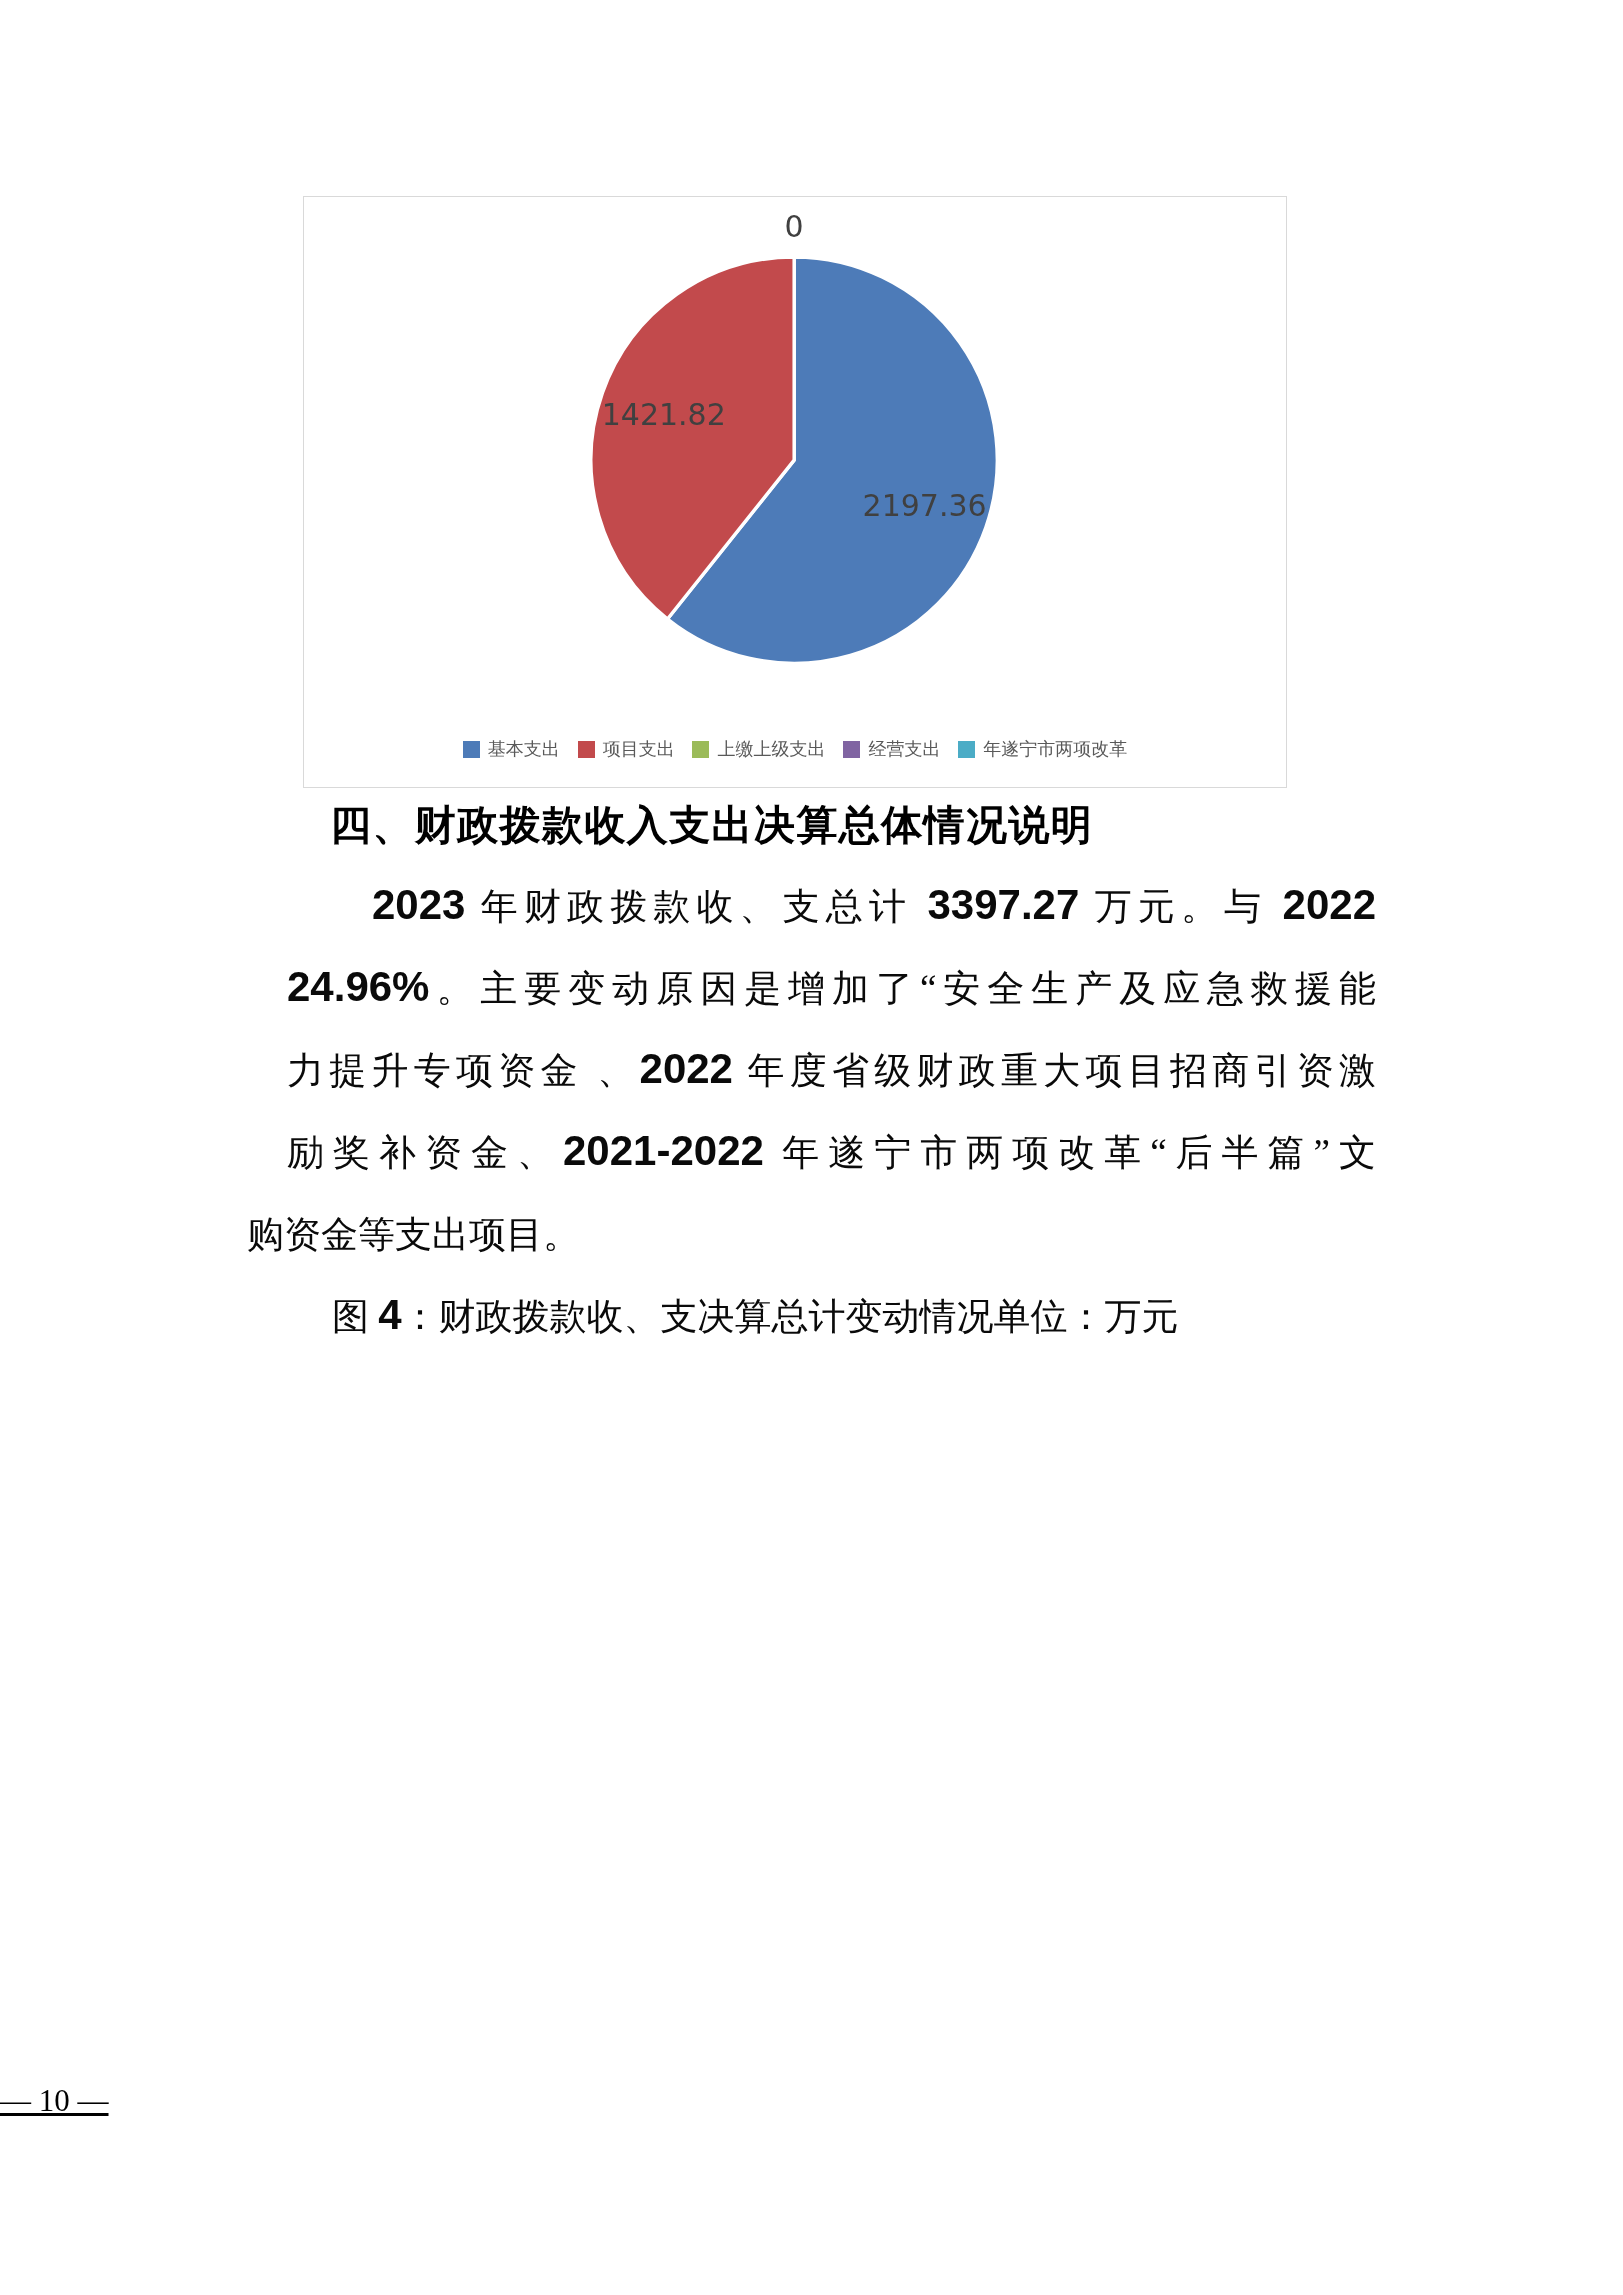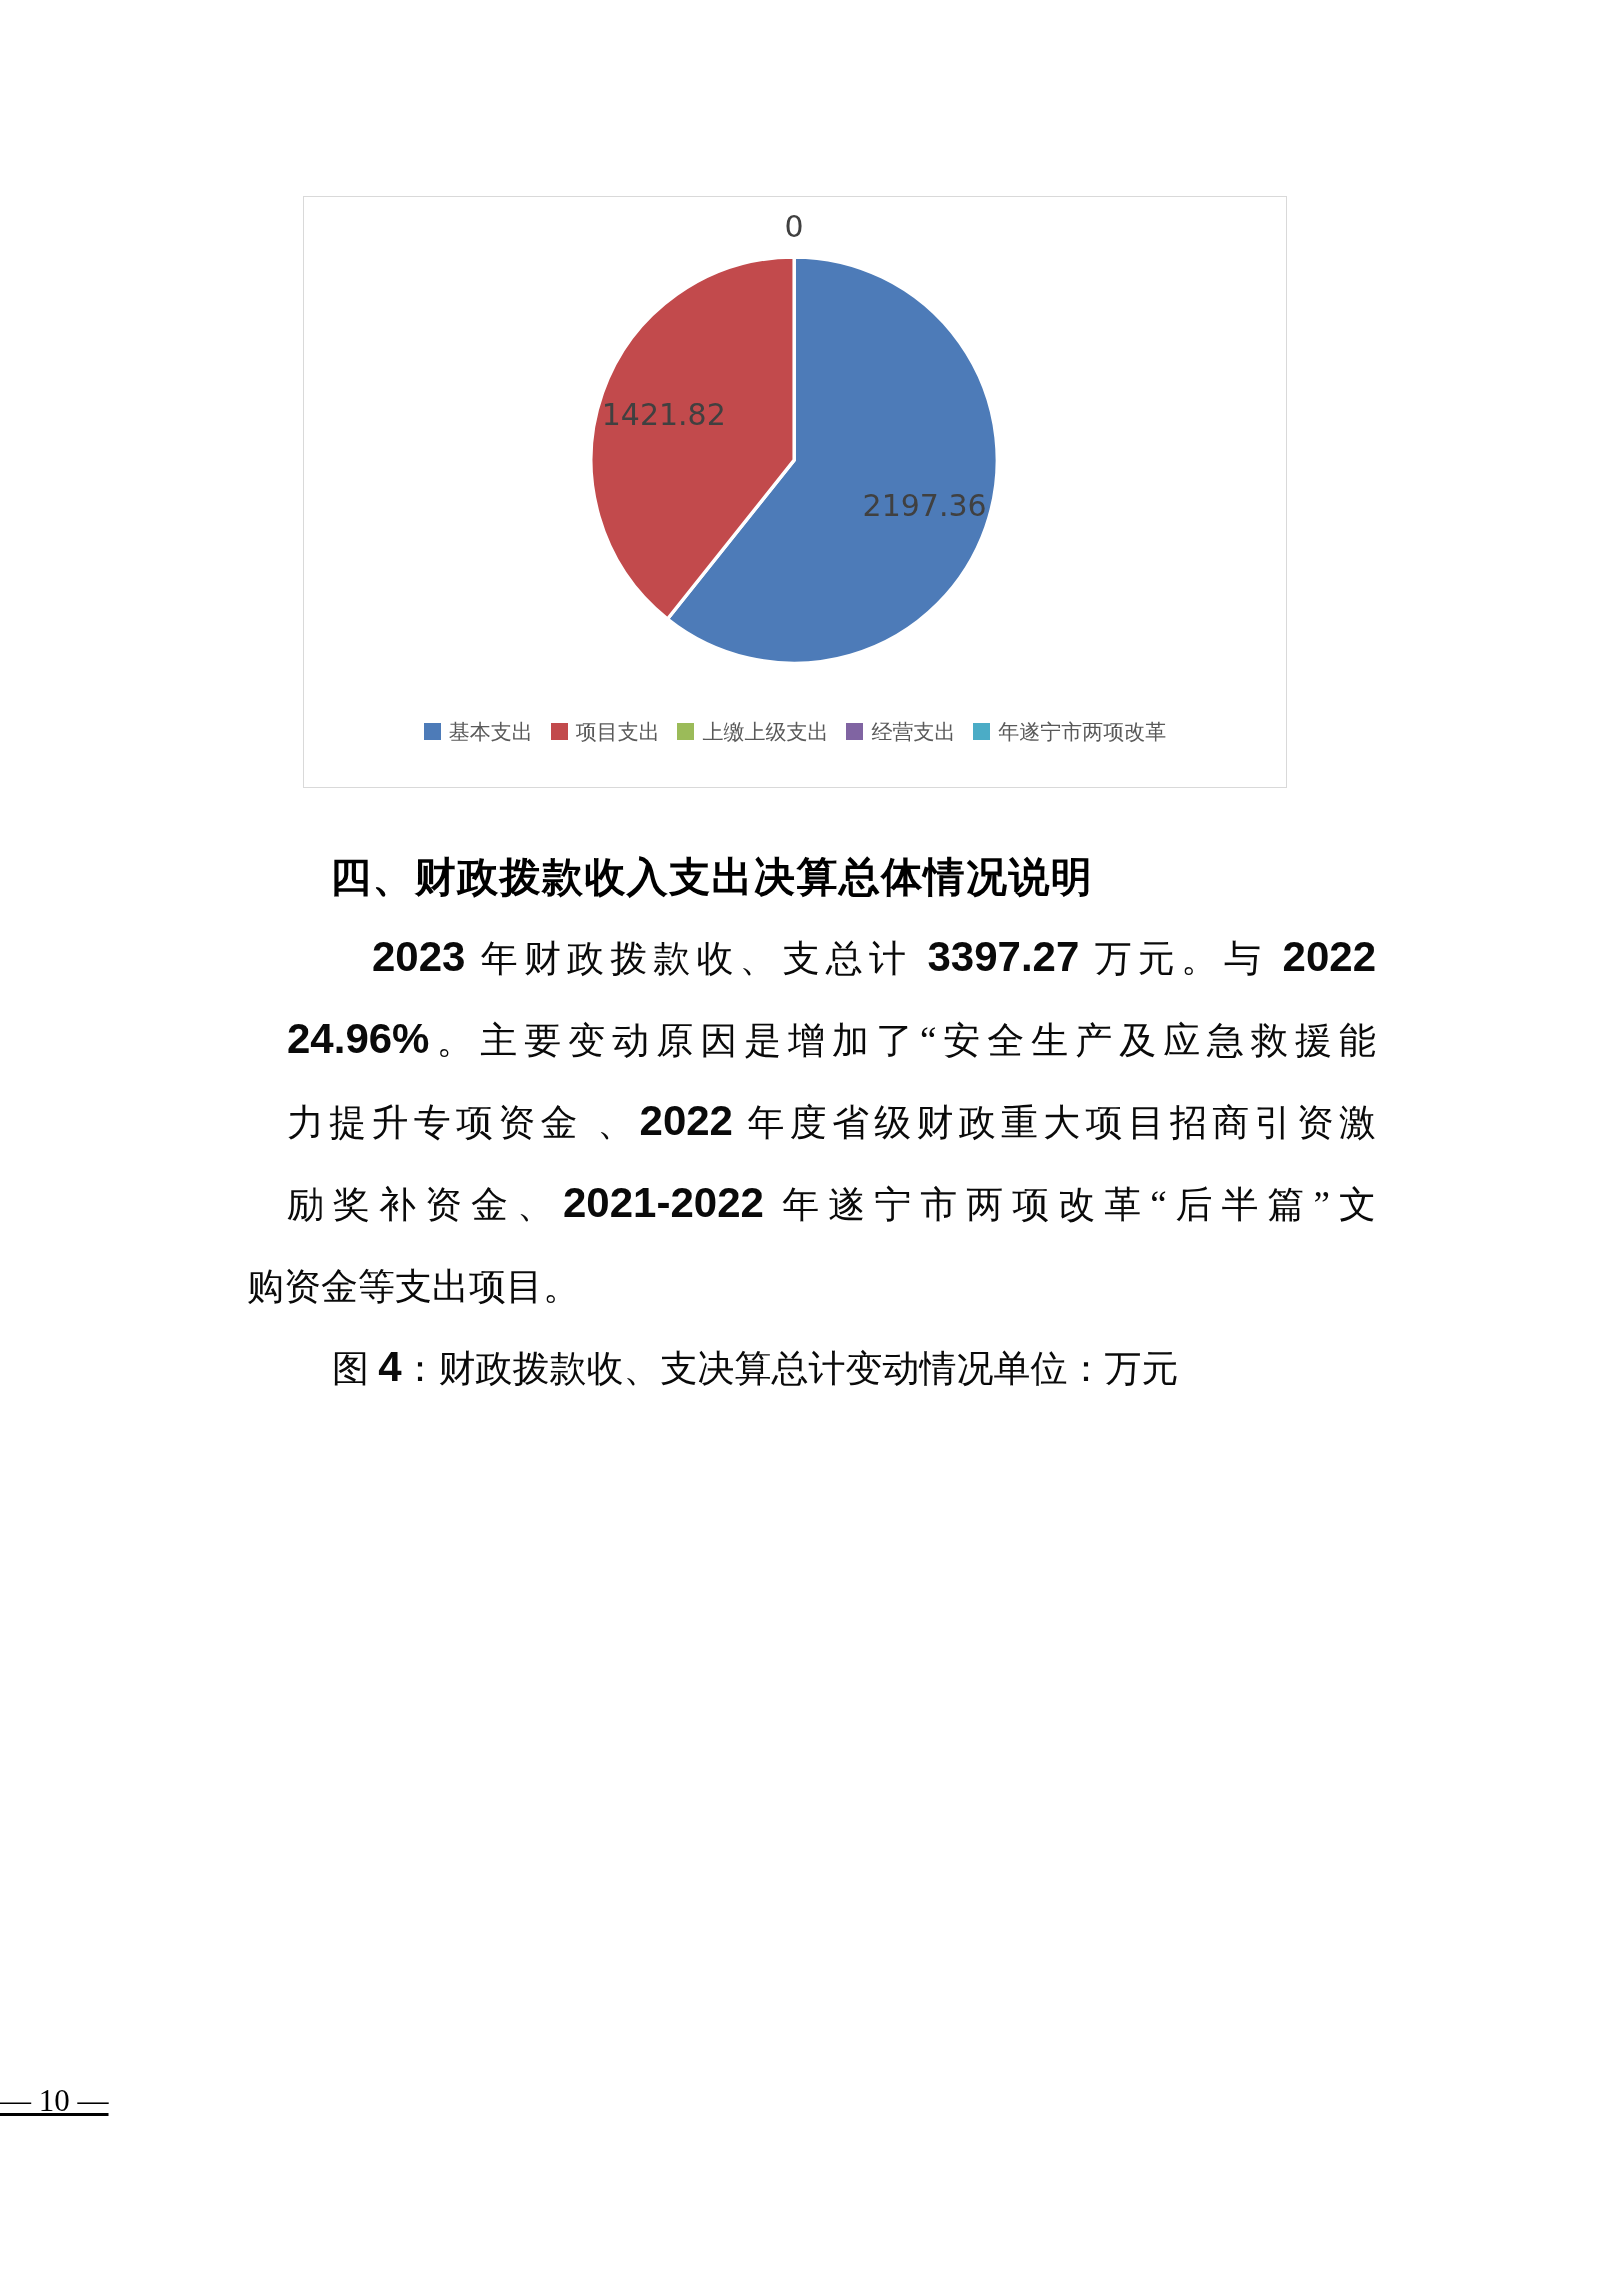--- a/index.html
+++ b/index.html
@@ -21,39 +21,39 @@
     background: #ffffff;
     box-sizing: border-box;
   }
   .chart-frame svg {
     position: absolute; left: 0; top: 0;
     width: 981px; height: 589px;
     display: block;
   }
   .chart-legend {
     position: absolute;
-    left: 0; right: 0; top: 521px;
+    left: 0; right: 0; top: 539px;
     height: 27px;
     display: flex;
     justify-content: center;
     align-items: flex-end;
     gap: 17.7px;
     font-family: "Liberation Sans", "DejaVu Sans", sans-serif;
-    font-size: 21px;
+    font-size: 18px;
     line-height: 27px;
     color: #595959;
     white-space: nowrap;
   }
   .legend-item { display: flex; align-items: center; gap: 8.2px; }
   .legend-swatch { width: 17px; height: 17px; display: inline-block; flex: 0 0 auto; }
 
   
   .content {
     position: absolute;
-    left: 247px; top: 836px;
+    left: 247px; top: 784px;
     width: 1129px;
   }
   .heading {
     font-family: "Liberation Sans", "DejaVu Sans", sans-serif;
     font-weight: 700;
     font-size: 41px;
     line-height: 82px;
     letter-spacing: 1.4px;
     color: #000000;
     text-indent: 83px;

